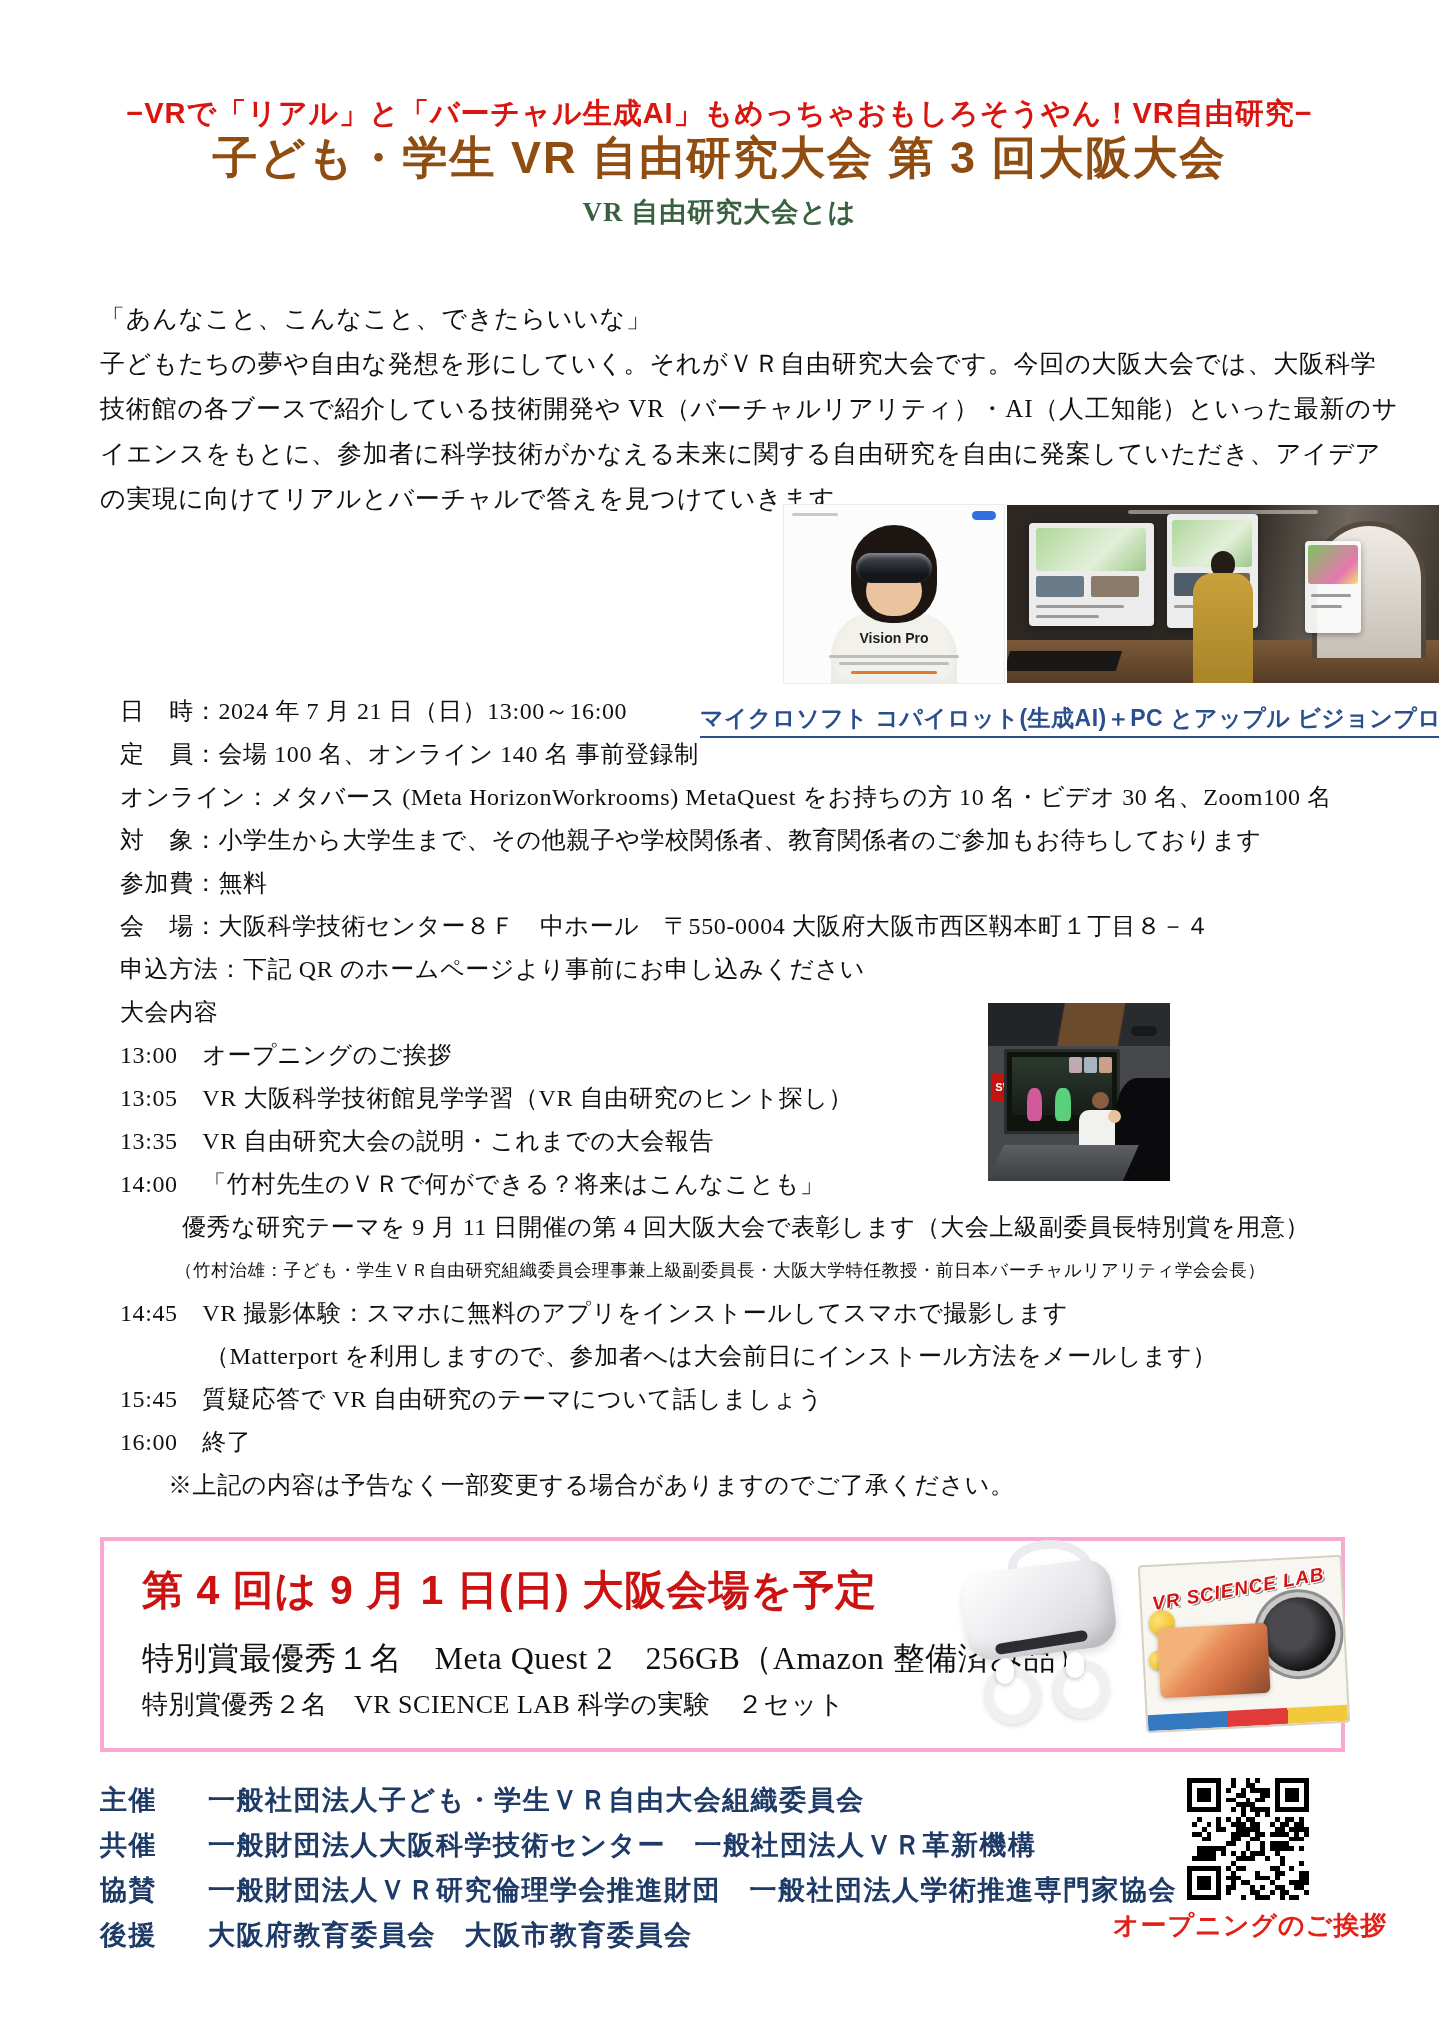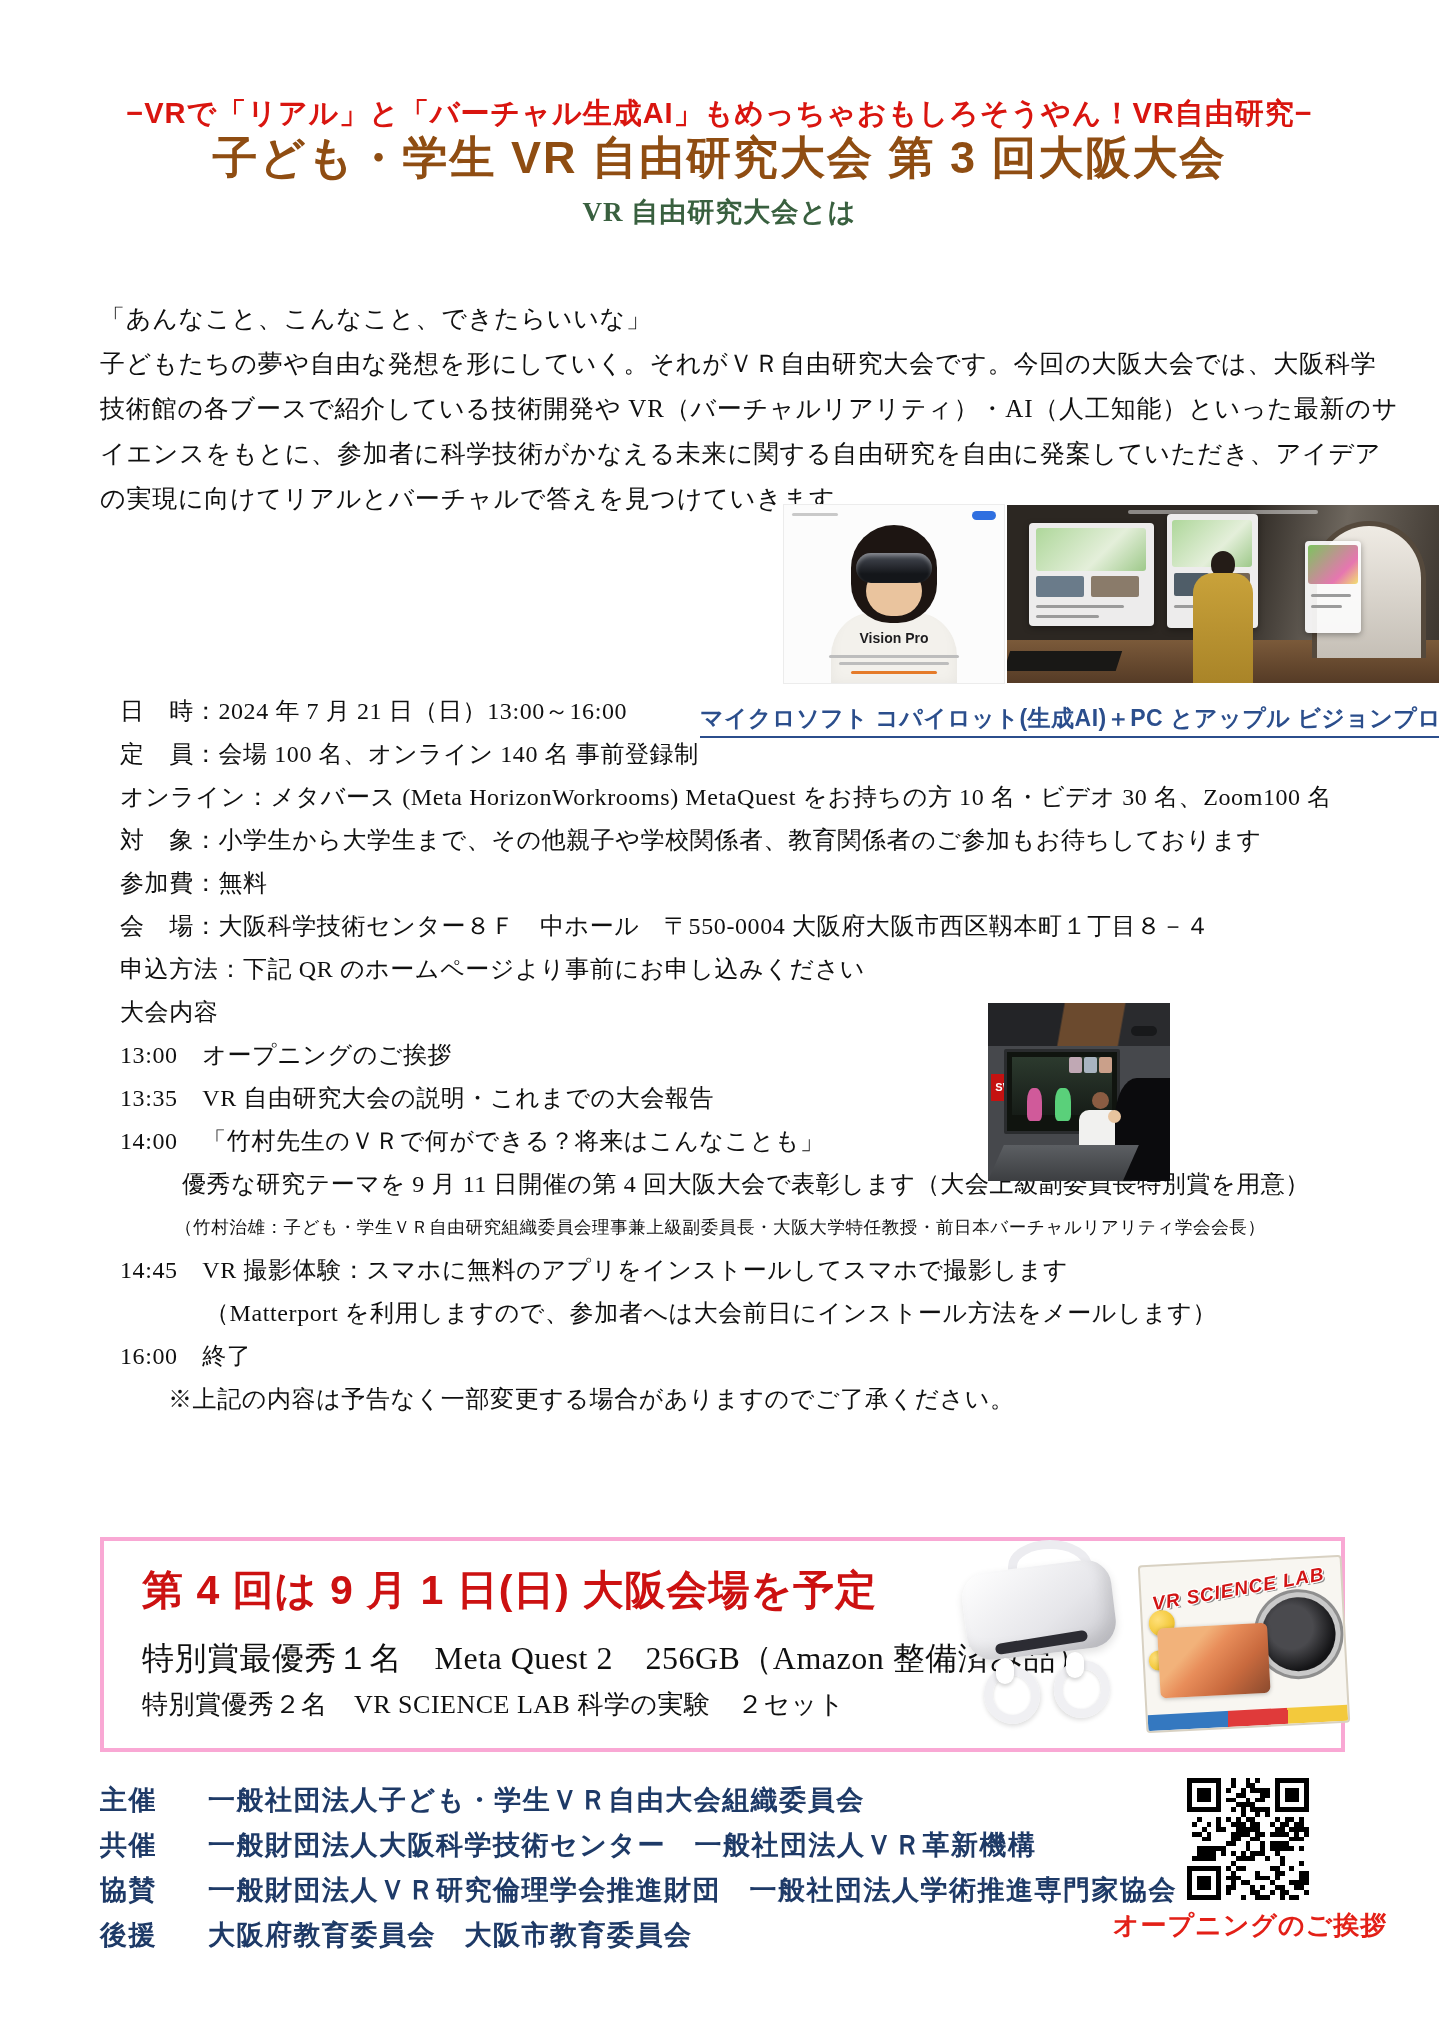--- a/index.html
+++ b/index.html
@@ -176,26 +176,28 @@
   <div class="info" id="info">
       <div class="info-line"><span>日　時：2024 年 7 月 21 日（日）13:00～16:00</span></div>
       <div class="info-line"><span>定　員：会場 100 名、オンライン 140 名 事前登録制</span></div>
       <div class="info-line"><span>オンライン：メタバース (Meta HorizonWorkrooms) MetaQuest をお持ちの方 10 名・ビデオ 30 名、Zoom100 名</span></div>
       <div class="info-line"><span>対　象：小学生から大学生まで、その他親子や学校関係者、教育関係者のご参加もお待ちしております</span></div>
       <div class="info-line"><span>参加費：無料</span></div>
       <div class="info-line"><span>会　場：大阪科学技術センター８Ｆ　中ホール　〒550-0004 大阪府大阪市西区靱本町１丁目８－４</span></div>
       <div class="info-line"><span>申込方法：下記 QR のホームページより事前にお申し込みください</span></div>
       <div class="info-line"><span>大会内容</span></div>
       <div class="info-line"><span>13:00　オープニングのご挨拶</span></div>
+      <div class="info-line"><span>13:05　VR 大阪科学技術館見学学習（VR 自由研究のヒント探し）</span></div>
       <div class="info-line"><span>13:35　VR 自由研究大会の説明・これまでの大会報告</span></div>
       <div class="info-line"><span>14:00　「竹村先生のＶＲで何ができる？将来はこんなことも」</span></div>
       <div class="info-line" style="padding-left: 62px;"><span>優秀な研究テーマを 9 月 11 日開催の第 4 回大阪大会で表彰します（大会上級副委員長特別賞を用意）</span></div>
       <div class="info-line small" style="padding-left: 55px;"><span>（竹村治雄：子ども・学生ＶＲ自由研究組織委員会理事兼上級副委員長・大阪大学特任教授・前日本バーチャルリアリティ学会会長）</span></div>
       <div class="info-line"><span>14:45　VR 撮影体験：スマホに無料のアプリをインストールしてスマホで撮影します</span></div>
       <div class="info-line" style="padding-left: 85px;"><span>（Matterport を利用しますので、参加者へは大会前日にインストール方法をメールします）</span></div>
+      <div class="info-line"><span>15:45　質疑応答で VR 自由研究のテーマについて話しましょう</span></div>
       <div class="info-line"><span>16:00　終了</span></div>
       <div class="info-line" style="padding-left: 48px;"><span>※上記の内容は予告なく一部変更する場合がありますのでご了承ください。</span></div>
     </div>
 
   <div class="photo" id="ph-vrmeet">
     <div class="vm-ceiling"></div>
     <div class="vm-pill"></div>
     <div class="vm-sw">SW</div>
     <div class="vm-screen">
       <div class="vm-scene"></div>

